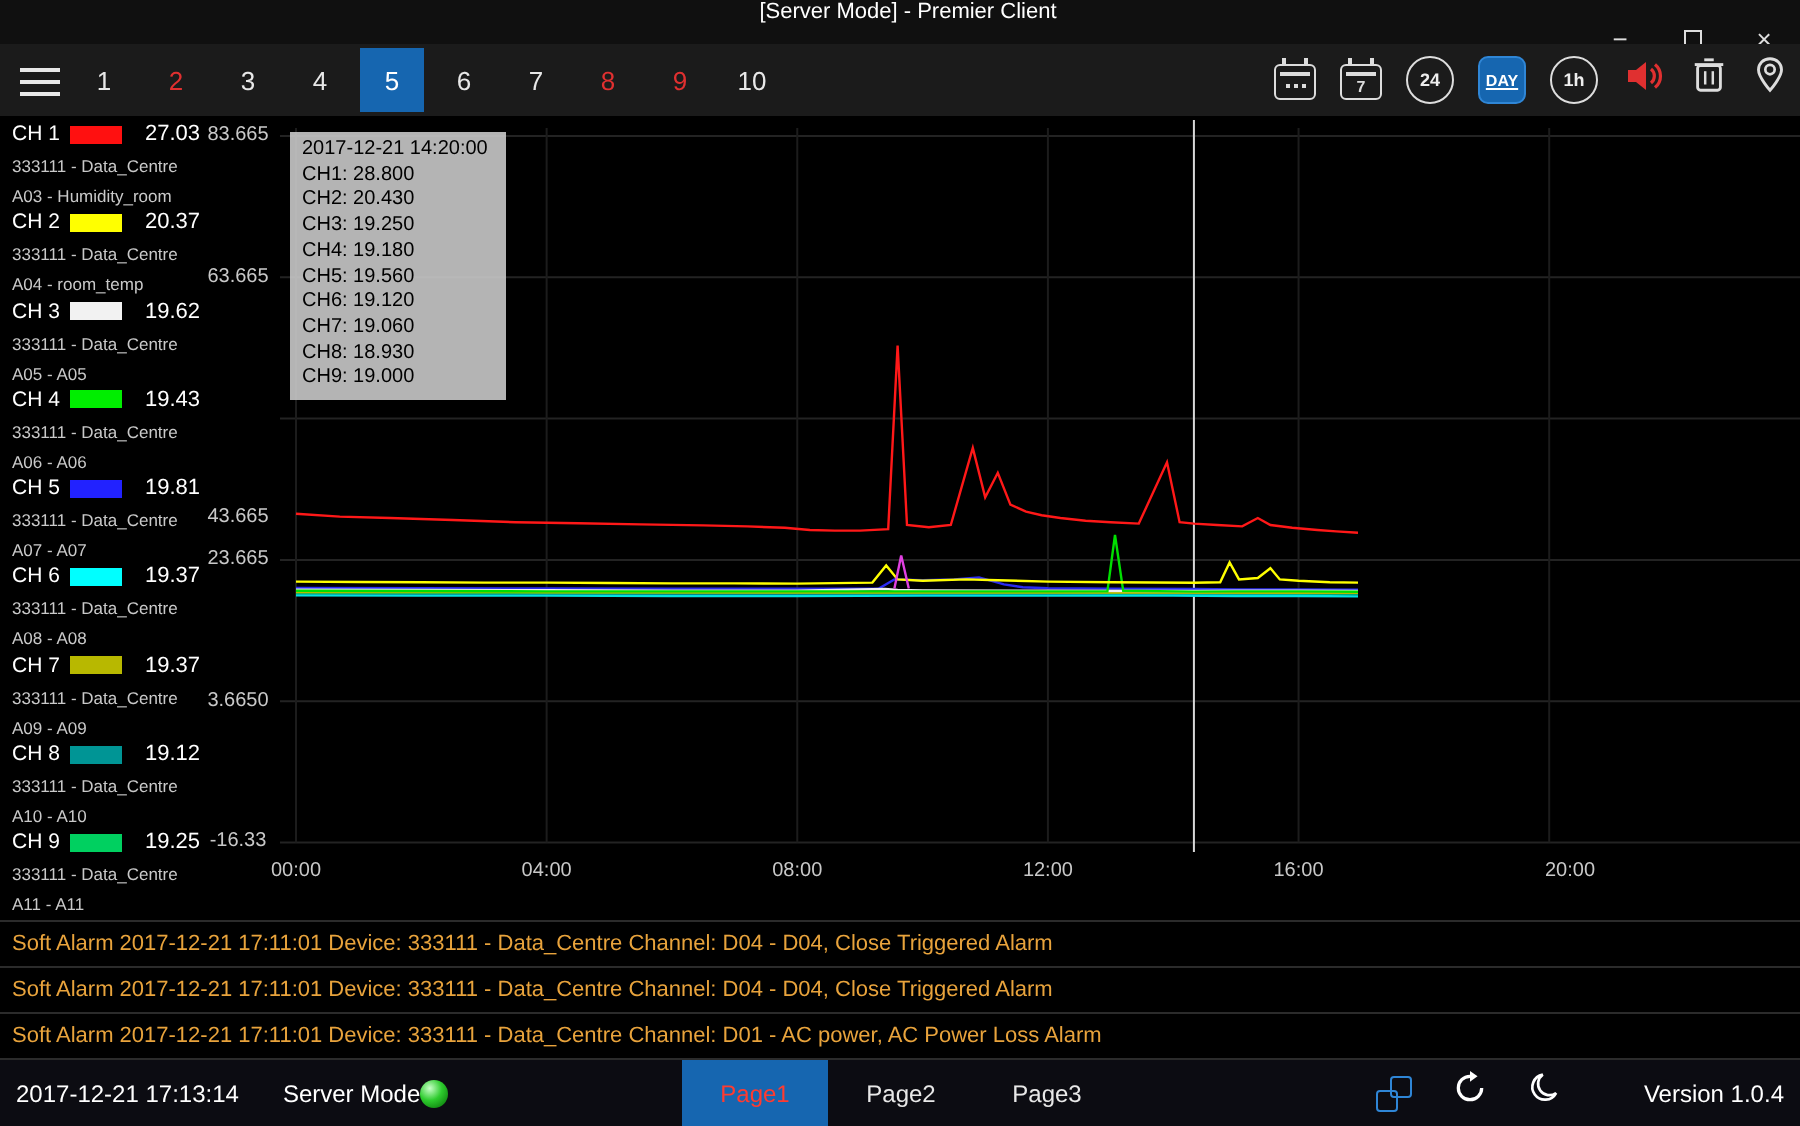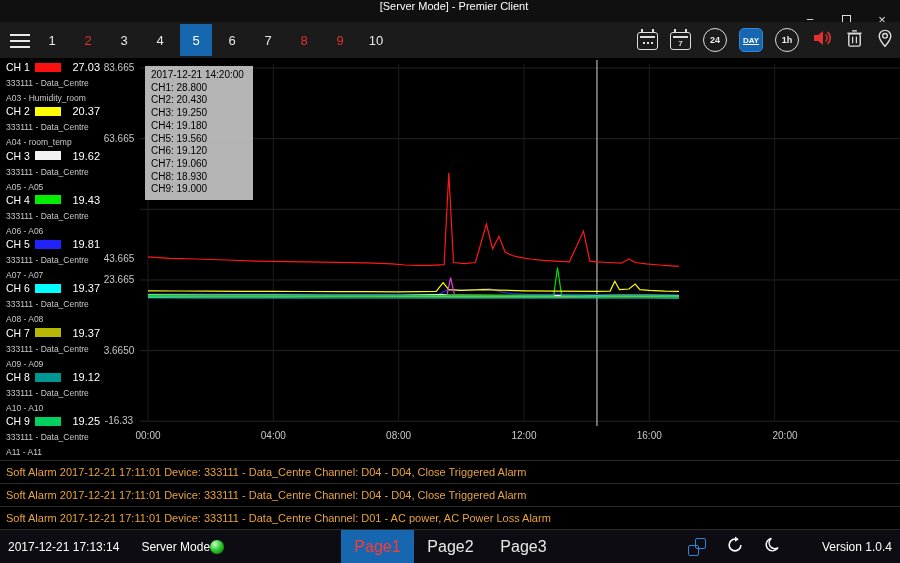--- a/index.html
+++ b/index.html
@@ -46,21 +46,21 @@
   .chan .sub { font-size:8.5px; color:#c9c9c9; margin-top:5px; white-space:nowrap; }
   
   #alarms { position:absolute; top:460px; left:0; right:0; height:70px; border-top:1px solid #2b2b2b; }
   .alarm-row { height:23px; line-height:22px; border-bottom:1px solid #2b2b2b; font-size:11px; color:#e8a33c; padding-left:6px; white-space:nowrap; overflow:hidden; }
   
   #statusbar { position:absolute; bottom:0; left:0; right:0; height:33px; background:#0c0c12; }
   .sb-left { position:absolute; left:8px; top:0; height:33px; display:flex; align-items:center; gap:22px; font-size:12px; color:#fff; }
   .mode-wrap { display:flex; align-items:center; gap:0; }
   .status-dot { width:14px; height:14px; border-radius:50%; background:radial-gradient(circle at 35% 30%, #c8ffc8, #2ecc2e 45%, #0a7a0a 90%); }
   .tabs { position:absolute; left:341px; top:0; height:33px; display:flex; }
-  .tab { width:73px; height:33px; display:flex; align-items:center; justify-content:center; font-size:16px; color:#e8e8e8; }
+  .tab { width:73px; height:33px; display:flex; align-items:center; justify-content:center; font-size:12px; color:#e8e8e8; }
   .tab.active { background:#1666b0; color:#ff3b30; }
   .sb-icons { position:absolute; right:118px; top:0; height:33px; display:flex; align-items:center; gap:20px; }
   .sq-ic { position:relative; width:18px; height:18px; }
   .sq-ic i { position:absolute; width:11px; height:11px; border:1.5px solid #2f86d6; border-radius:2px; }
   .sq-ic i.a { right:0; top:0; } .sq-ic i.b { left:0; bottom:0; }
   .version { position:absolute; right:8px; top:0; height:33px; display:flex; align-items:center; font-size:12px; color:#fff; }
 </style>
 </head>
 <body>
 

